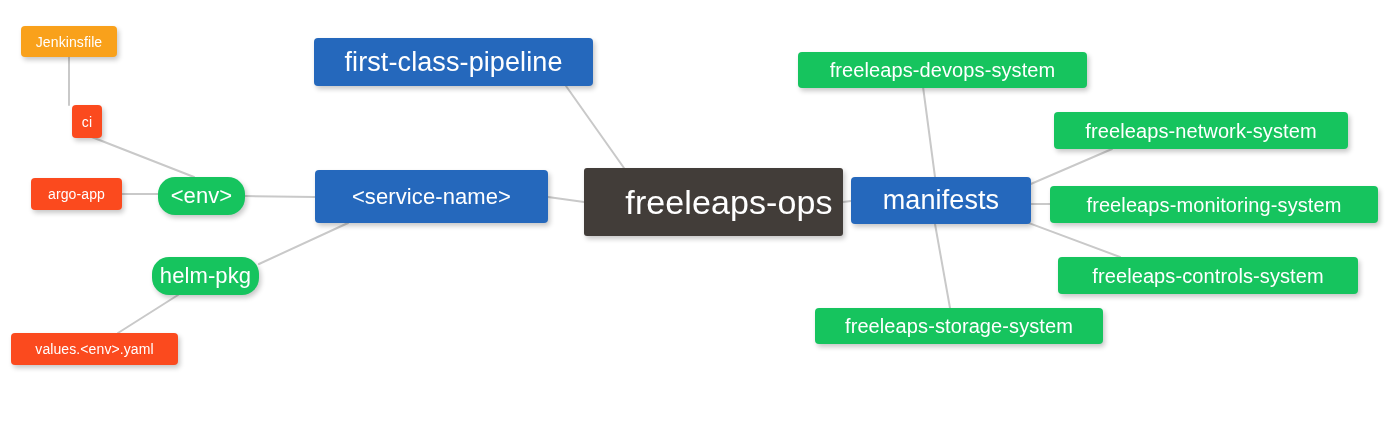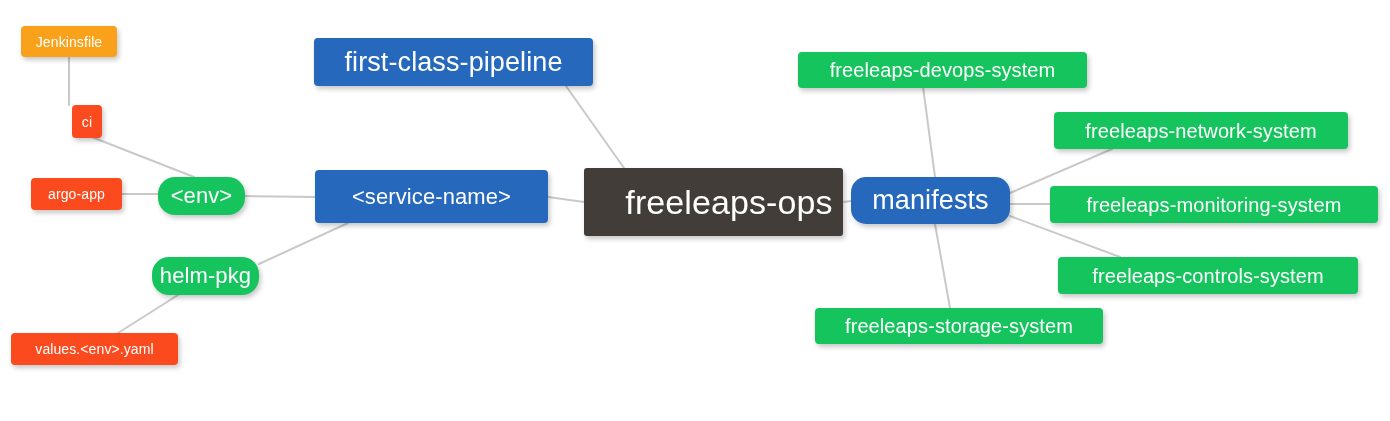--- a/index.html
+++ b/index.html
@@ -75,21 +75,21 @@
       <line x1="935" y1="177" x2="920" y2="64" stroke="#c9c9c9" stroke-width="2" stroke-linecap="round"></line>
       <line x1="1010" y1="193" x2="1112" y2="149" stroke="#c9c9c9" stroke-width="2" stroke-linecap="round"></line>
       <line x1="1010" y1="204" x2="1050" y2="204" stroke="#c9c9c9" stroke-width="2" stroke-linecap="round"></line>
       <line x1="1010" y1="216" x2="1120" y2="257" stroke="#c9c9c9" stroke-width="2" stroke-linecap="round"></line>
       <line x1="935" y1="224" x2="950" y2="308" stroke="#c9c9c9" stroke-width="2" stroke-linecap="round"></line>
     </svg>
   <div id="node-layer">
       <div class="node root size-root" style="left: 584px; top: 168px; width: 259px; height: 68px; padding-left: 41px;">freeleaps-ops</div>
       <div class="node blue size-xl" style="left: 315px; top: 170px; width: 233px; height: 53px;">&lt;service-name&gt;</div>
       <div class="node blue size-lg" style="left: 314px; top: 38px; width: 279px; height: 48px;">first-class-pipeline</div>
-      <div class="node blue size-lg" style="left: 851px; top: 177px; width: 159px; height: 47px; border-radius: 15px;">manifests</div>
+      <div class="node blue size-lg" style="left: 851px; top: 177px; width: 180px; height: 47px;">manifests</div>
       <div class="node green size-md" style="left: 158px; top: 177px; width: 87px; height: 38px;">&lt;env&gt;</div>
       <div class="node green size-md" style="left: 152px; top: 257px; width: 107px; height: 38px;">helm-pkg</div>
       <div class="node orange size-xs" style="left: 21px; top: 26px; width: 96px; height: 31px;">Jenkinsfile</div>
       <div class="node red size-xs" style="left: 72px; top: 105px; width: 30px; height: 33px;">ci</div>
       <div class="node red size-xs" style="left: 31px; top: 178px; width: 91px; height: 32px;">argo-app</div>
       <div class="node red size-xs" style="left: 11px; top: 333px; width: 167px; height: 32px;">values.&lt;env&gt;.yaml</div>
       <div class="node green size-sm" style="left: 798px; top: 28px; width: 289px; height: 36px; margin-top: 24px;">freeleaps-devops-system</div>
       <div class="node green size-sm" style="left: 1054px; top: 112px; width: 294px; height: 37px;">freeleaps-network-system</div>
       <div class="node green size-sm" style="left: 1050px; top: 186px; width: 328px; height: 37px;">freeleaps-monitoring-system</div>
       <div class="node green size-sm" style="left: 1058px; top: 257px; width: 300px; height: 37px;">freeleaps-controls-system</div>

